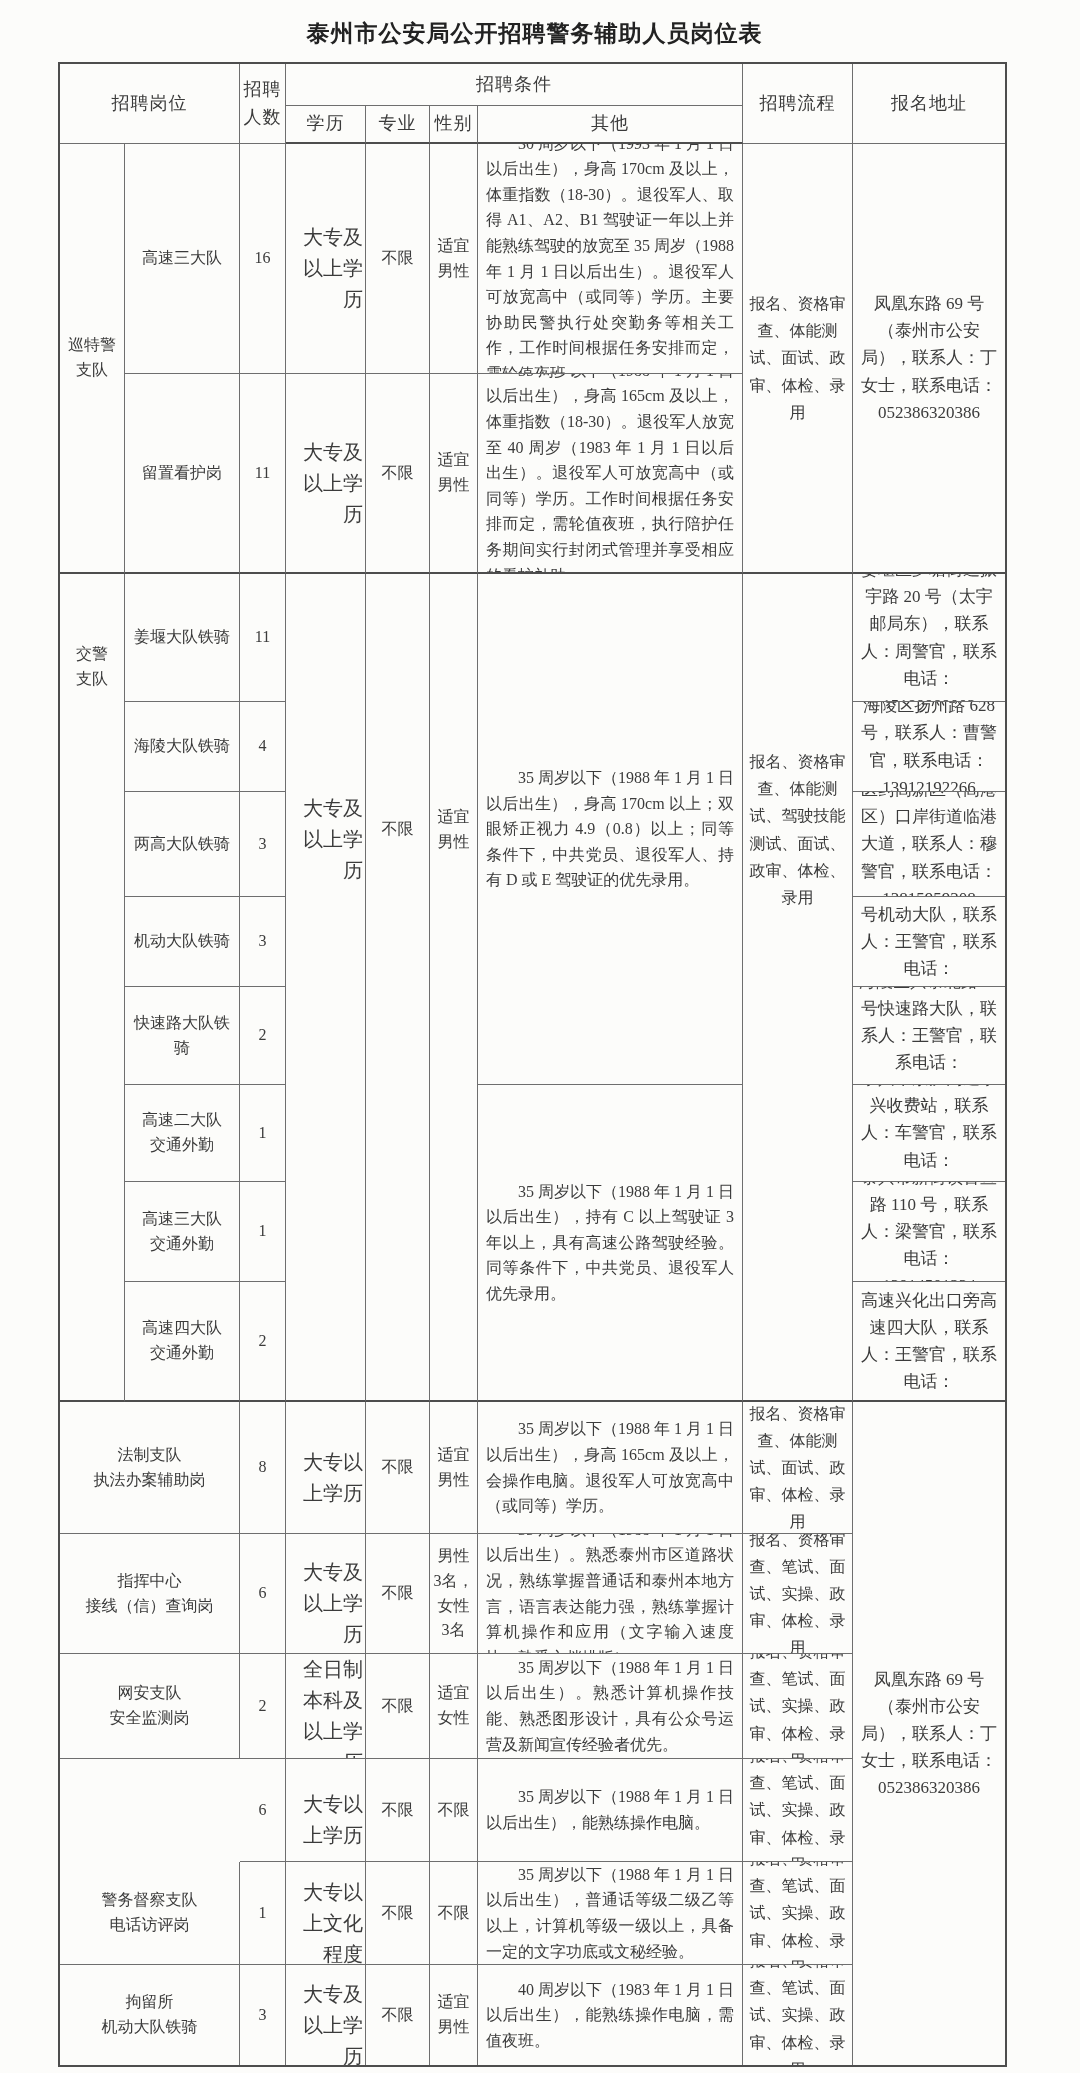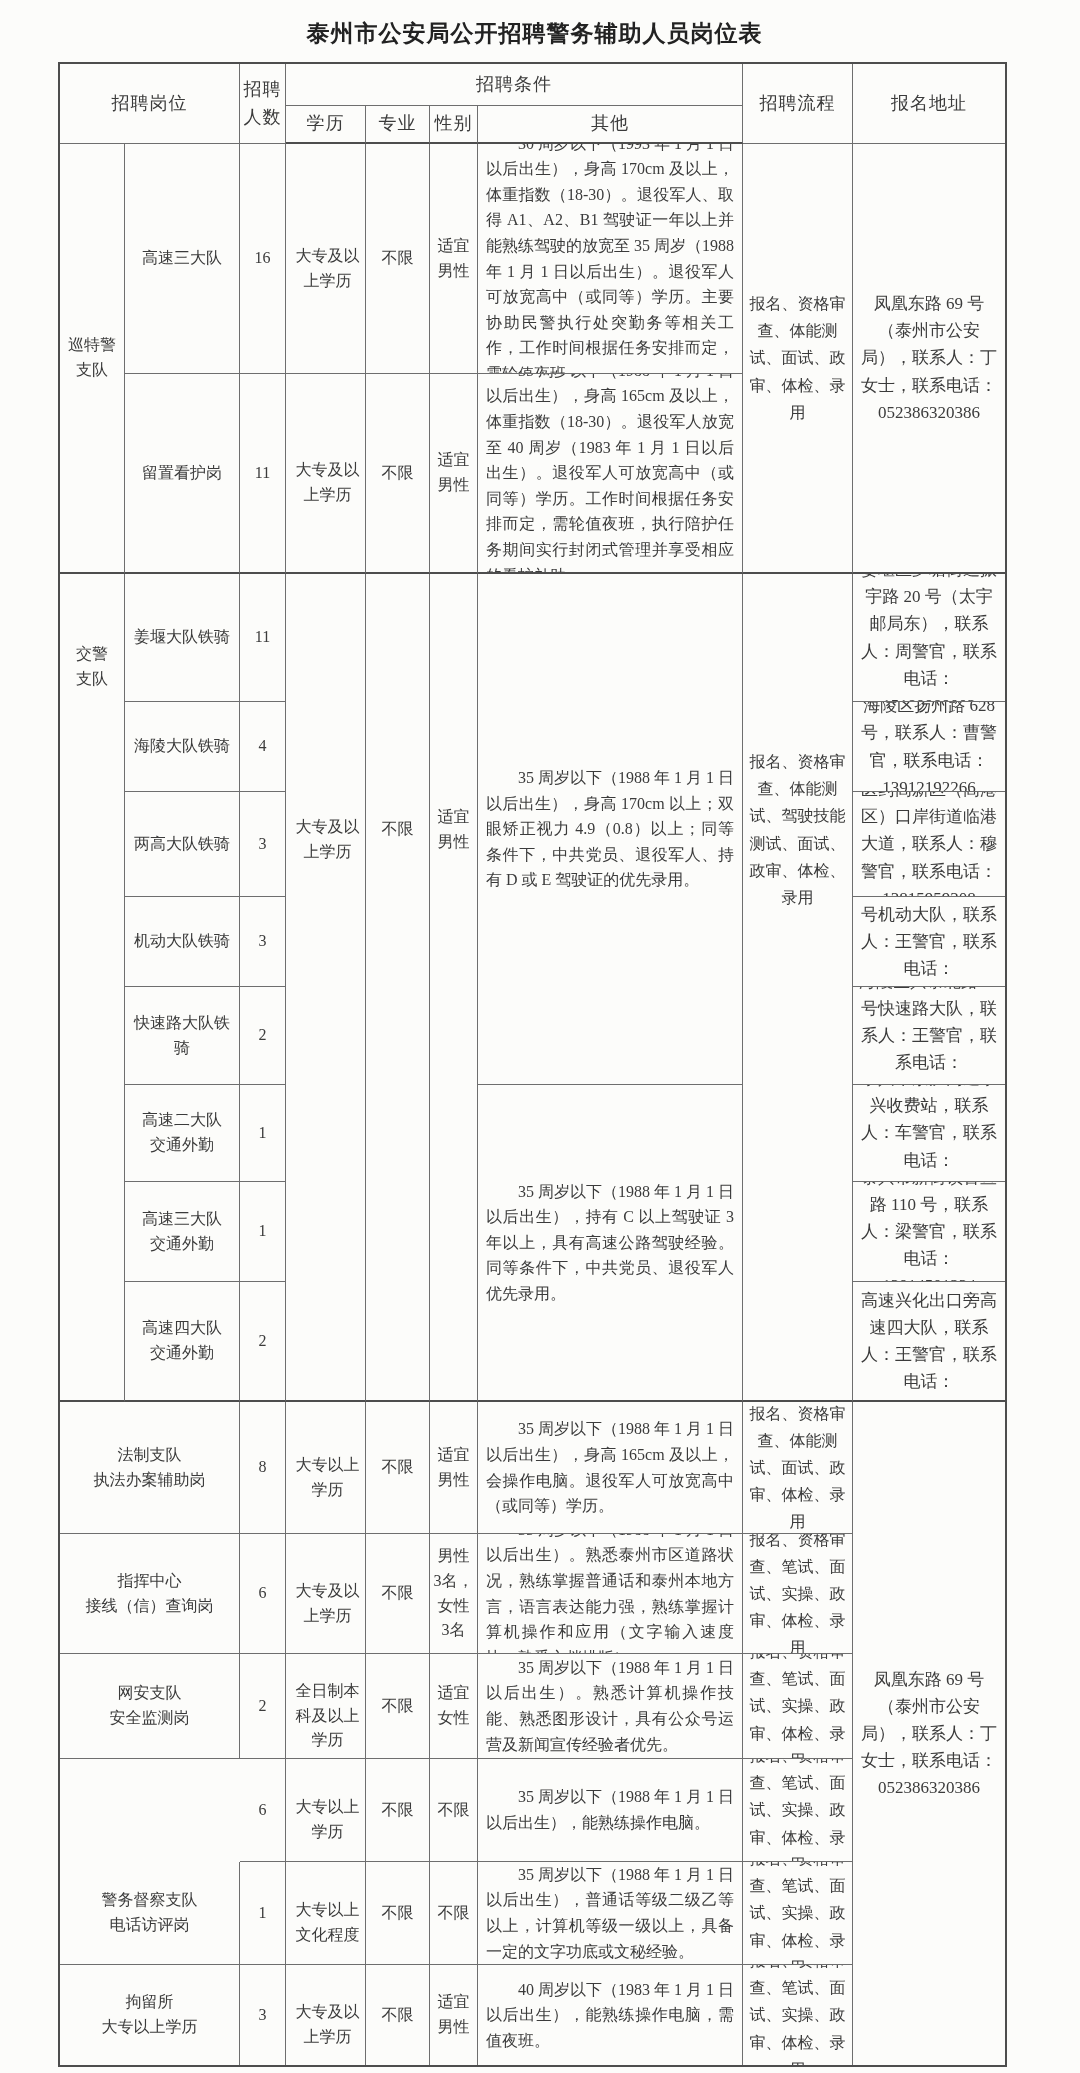--- a/index.html
+++ b/index.html
@@ -13,21 +13,21 @@
        border:2px solid #4d4d4d;background:#fcfcfa;}
   .c{border-right:1px solid #6e6e6e;border-bottom:1px solid #6e6e6e;
      display:flex;align-items:center;justify-content:center;text-align:center;
      box-sizing:border-box;padding:2px;font-size:16px;line-height:1.55;overflow:hidden;}
   .hd{font-size:18px;letter-spacing:1px;}
   .pre{white-space:pre-line;}
   .sb{border-bottom-width:2px;border-bottom-color:#4d4d4d;}
   .nr{border-right:none;}
   .nb{border-bottom:none;}
   .jp{display:block;width:100%;text-align:justify;text-indent:2em;font-size:16px;line-height:1.6;}
-  .lp{display:block;width:100%;text-align:center;padding-left:4px;font-size:16px;line-height:1.55;margin-top:20px;}
+  .lp{display:block;width:100%;text-align:right;padding-left:4px;font-size:20px;line-height:1.55;margin-top:20px;}
   .ap{display:block;width:100%;text-align:center;font-size:17px;line-height:1.6;}
   .pp{display:block;width:100%;text-align:center;font-size:16px;line-height:1.7;}
   .pad-hwy{padding-bottom:317px;}   
   .g-traffic{align-items:flex-start;padding-top:68px;}
   .other{padding:4px 8px;}
   .addr{padding:4px 4px;}
 </style>
 </head>
 <body>
 
@@ -214,21 +214,21 @@
     <div class="c" style="grid-area:17/5/18/6">不限</div>
     <div class="c pre" style="grid-area:17/6/18/7">不限</div>
     <div class="c other" style="grid-area:17/7/18/8">
         <span class="jp">35 周岁以下（1988 年 1 月 1 日以后出生），普通话等级二级乙等以上，计算机等级一级以上，具备一定的文字功底或文秘经验。</span>
       </div>
     <div class="c" style="grid-area:17/8/18/9">
         <span class="pp">报名、资格审查、笔试、面试、实操、政审、体检、录用</span>
       </div>
 
     <div class="c pre nb" style="grid-area:18/1/19/3">拘留所
-大专以上学历</div>
+机动大队铁骑</div>
     <div class="c nb" style="grid-area:18/3/19/4">3</div>
     <div class="c nb" style="grid-area:18/4/19/5">
         <span class="lp">大专及以上学历</span>
       </div>
     <div class="c nb" style="grid-area:18/5/19/6">不限</div>
     <div class="c pre nb" style="grid-area:18/6/19/7">适宜
 男性</div>
     <div class="c other nb" style="grid-area:18/7/19/8">
         <span class="jp">40 周岁以下（1983 年 1 月 1 日以后出生），能熟练操作电脑，需值夜班。</span>
       </div>

